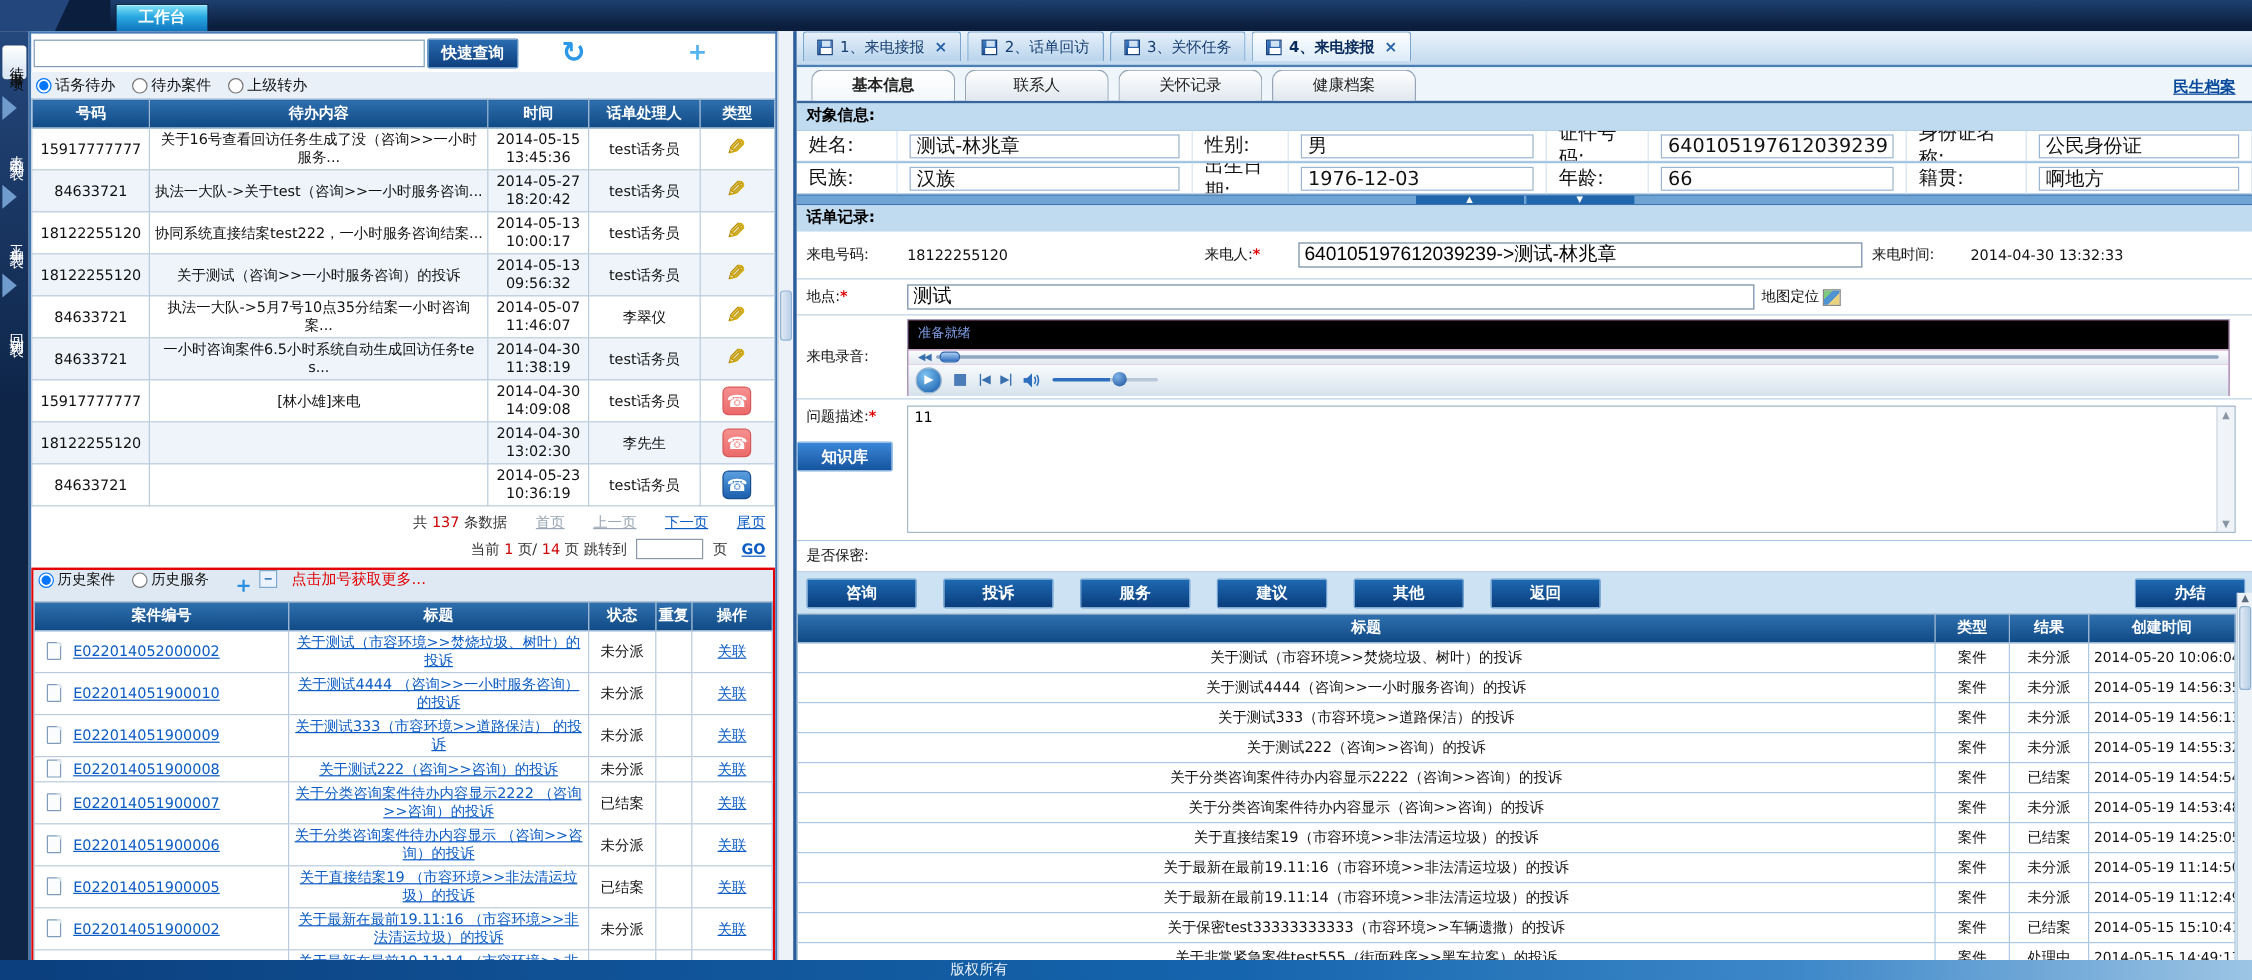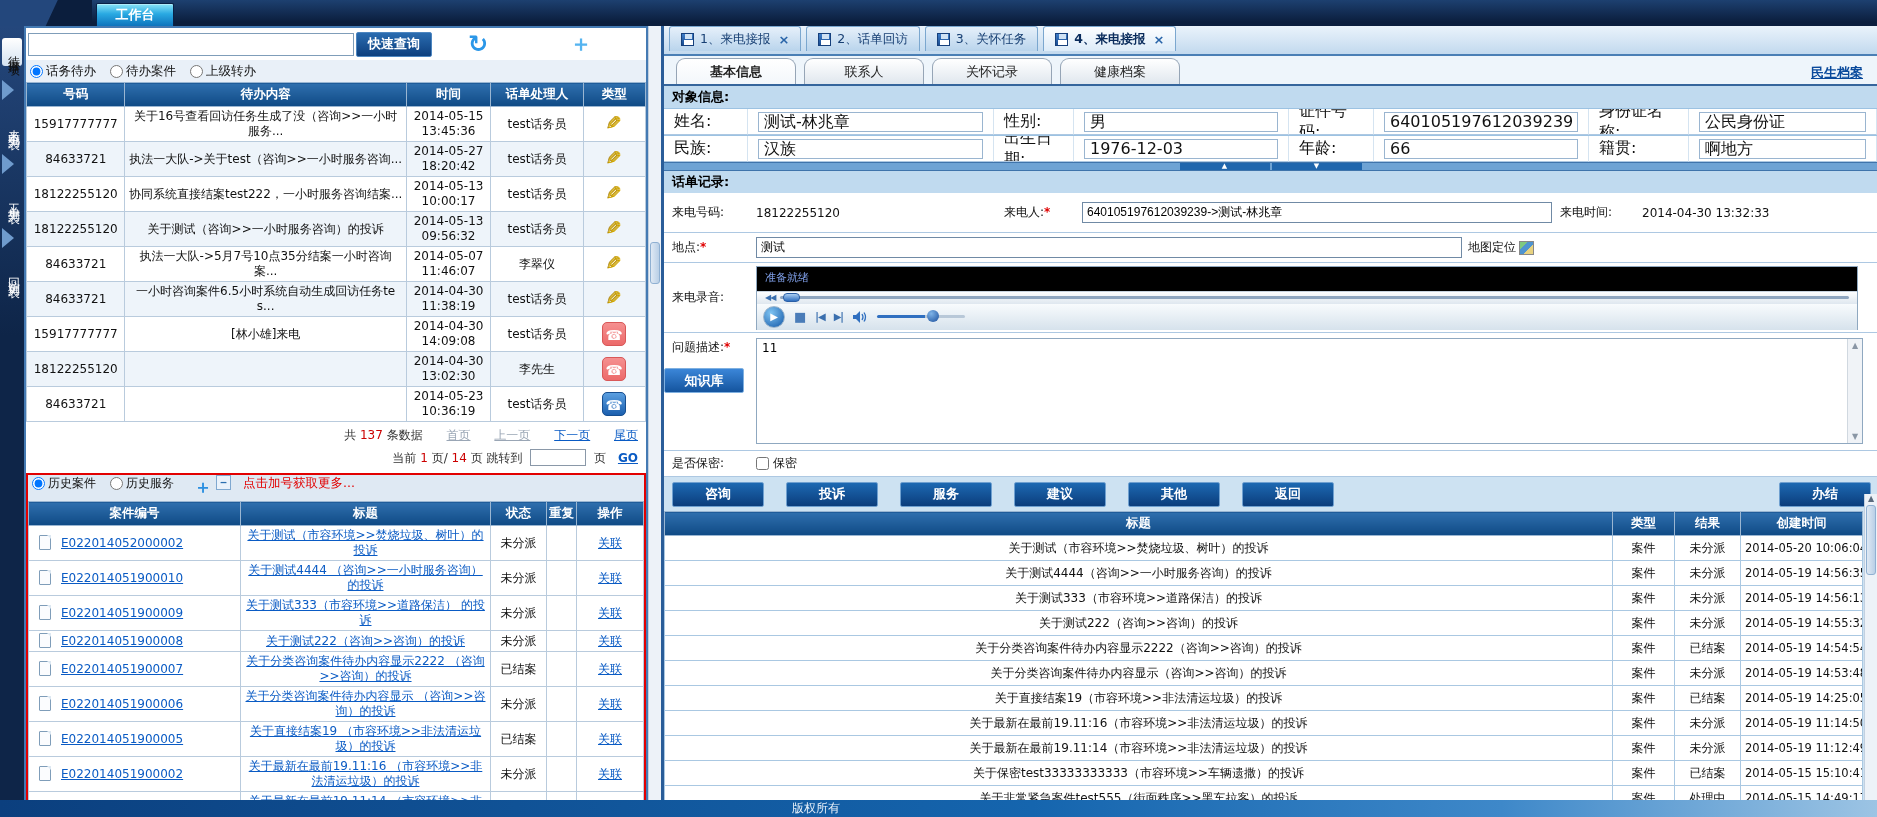--- a/index.html
+++ b/index.html
@@ -135,21 +135,21 @@
     padding:0 5px; overflow:hidden; white-space:nowrap; }
 
   .collapse-divider { height:9px; background:#6ea3d4; border-top:1px solid #3f74ab;
     border-bottom:1px solid #3f74ab; display:flex; justify-content:center; gap:2px; }
   .collapse-btn { width:90px; background:#1f66ad; color:#fff; font-size:7px; line-height:7px;
     text-align:center; cursor:pointer; }
 
   .crow { display:grid; background:#fff; border-bottom:1px solid #adc8e2; align-items:center; }
   .crow .lbl { padding-left:8px; font-size:12px; }
   .req { color:#e00000; font-weight:bold; }
-  .crow input[type=text] { height:21px; border:1px solid #708aa5; padding:0 4px; font-size:12px; width:100%; }
+  .crow input[type=text] { height:21px; border:1px solid #708aa5; padding:0 4px; font-size:16px; width:100%; }
   #row-caller { grid-template-columns:92px 240px 86px 470px 90px 1fr; height:40px; }
   #row-caller .plain { font-size:12px; }
   #row-location { grid-template-columns:92px 706px 120px 1fr; height:30px; }
   .map-cell { display:flex; align-items:center; gap:3px; padding-left:6px; font-size:12px; }
   .map-icon { width:15px; height:14px; cursor:pointer; border:1px solid #888;
     background:linear-gradient(135deg,#7fc97f 30%,#4f94d0 31% 60%,#e8d27f 61%); }
 
   #row-recording { grid-template-columns:92px 1fr; height:70px; }
   .player { width:1102px; height:64px; border:1px solid #8fa8c0; background:#ec4899; }
   .p-screen { height:24px; background:#000; color:#7f9fe8; font-size:11px; padding:3px 8px; }
@@ -587,24 +587,20 @@
       <textarea style="">11</textarea>
       <div class="ta-scroll">
         <span>▲</span>
         <span>▼</span>
       </div>
     </div>
   </div>
 
   <div class="crow" id="row-secret">
     <div class="lbl">是否保密:</div>
-    <div class="secret-cell">
-      <input type="checkbox" style="">
-      <span>保密</span>
-    </div>
   </div>
 
   <div class="actions-row">
     <span id="actions" style="display:flex;gap:22px;">
         <button class="action-btn">咨询</button>
         <button class="action-btn">投诉</button>
         <button class="action-btn">服务</button>
         <button class="action-btn">建议</button>
         <button class="action-btn">其他</button>
         <button class="action-btn">返回</button>

